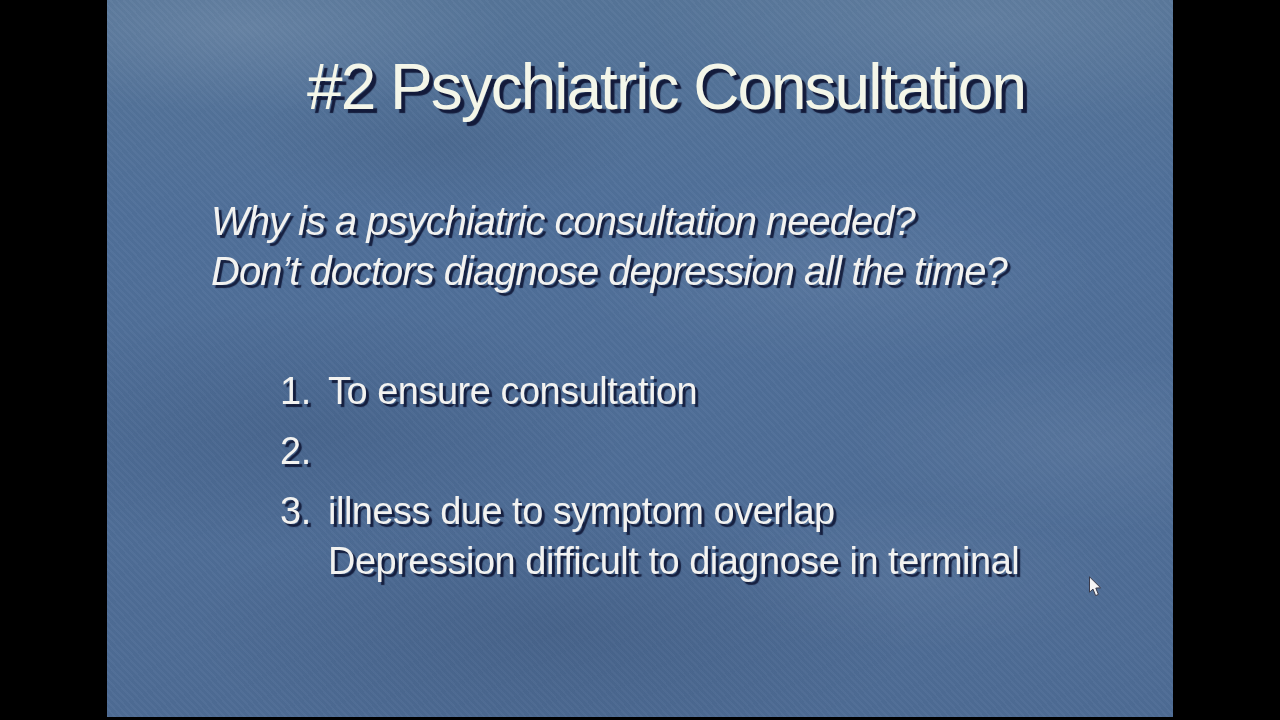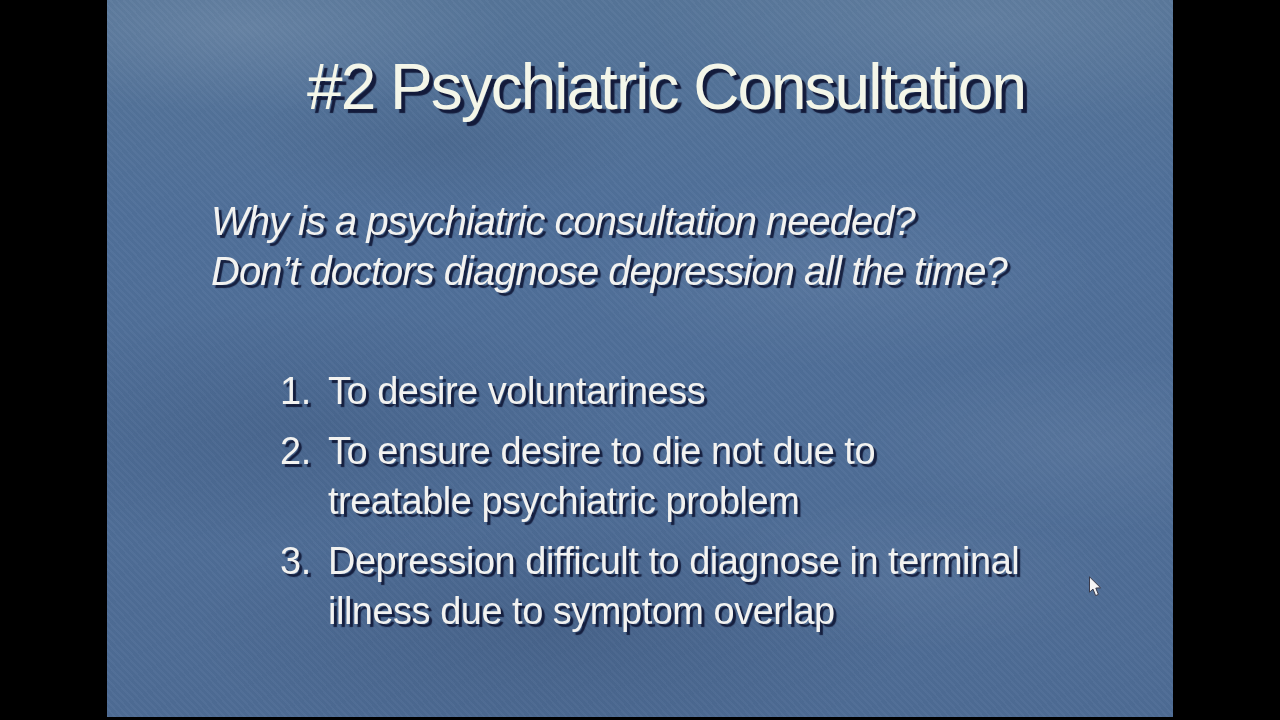--- a/index.html
+++ b/index.html
@@ -113,37 +113,33 @@
     <div class="question">
       <div>Why is a psychiatric consultation needed?</div>
       <div>Don’t doctors diagnose depression all the time?</div>
     </div>
 
     <div class="numbered-list">
 
       <div class="list-item">
         <span class="list-number">1.</span>
         <span class="list-lines">
-          <span class="list-line">To desire voluntariness</span>
+          <span class="list-line">To ensure consultation</span>
         </span>
       </div>
 
       <div class="list-item">
         <span class="list-number">2.</span>
-        <span class="list-lines">
-          <span class="list-line">To ensure desire to die not due to</span>
-          <span class="list-line">treatable psychiatric problem</span>
-        </span>
       </div>
 
       <div class="list-item">
         <span class="list-number">3.</span>
         <span class="list-lines">
+          <span class="list-line">illness due to symptom overlap</span>
           <span class="list-line">Depression difficult to diagnose in terminal</span>
-          <span class="list-line">illness due to symptom overlap</span>
         </span>
       </div>
 
     </div>
 
     <svg class="cursor" viewBox="0 0 15 22" xmlns="http://www.w3.org/2000/svg">
       <path d="M1.5 0.8 L1.5 16.2 L5.0 13.1 L7.6 19.6 L10.4 18.4 L7.8 12.1 L12.6 11.8 Z" fill="#f5f5f5" stroke="#3a3a4a" stroke-width="1"></path>
     </svg>
 
   </div>

